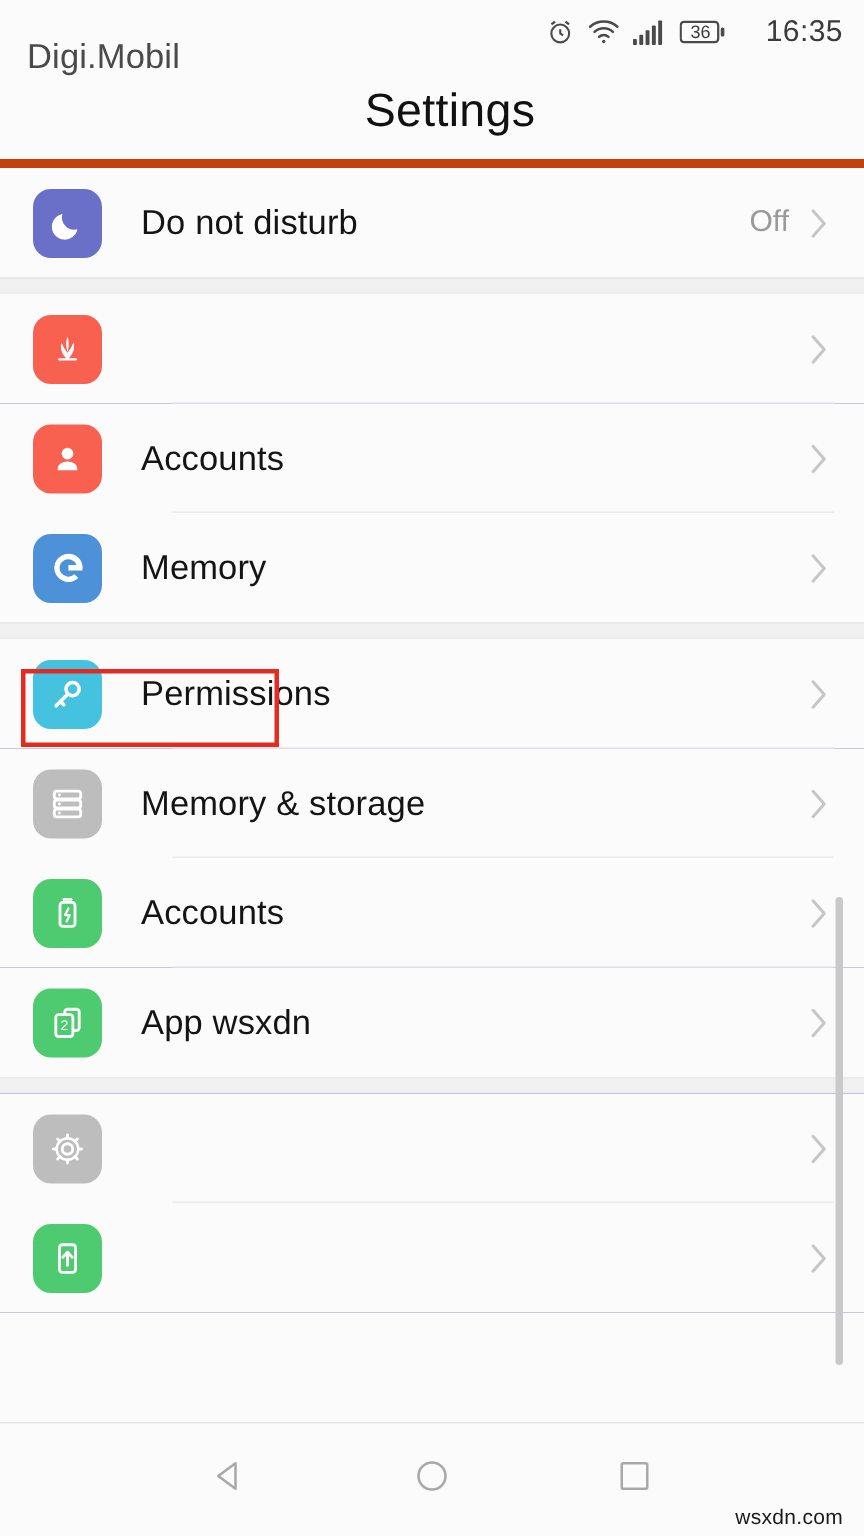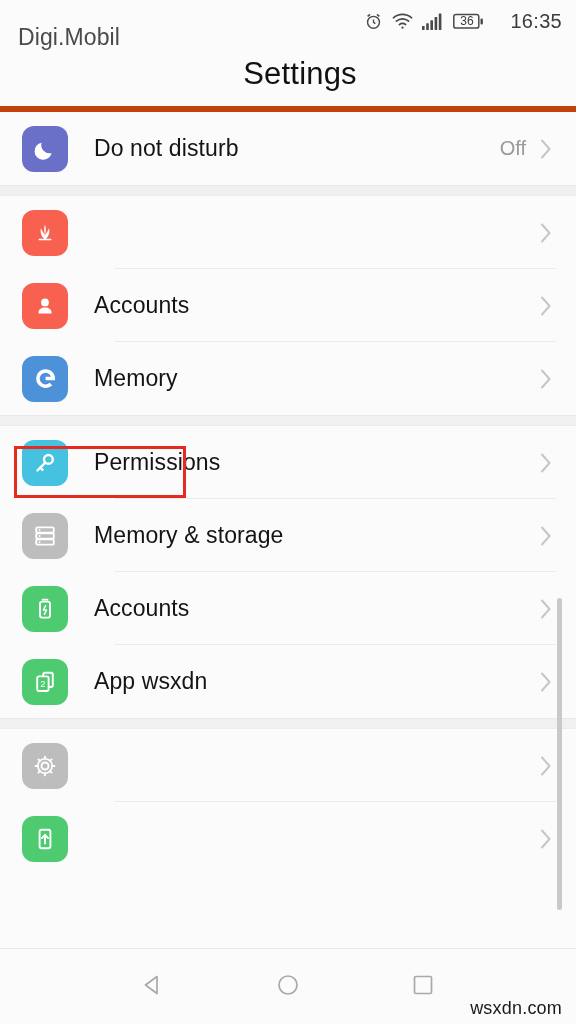--- a/index.html
+++ b/index.html
@@ -92,21 +92,21 @@
     position:absolute; left:0; bottom:0;
     width:576px; height:76px;
     background:#fbfbfb;
     border-top:1px solid #e6e6e6;
     display:flex; align-items:center; justify-content:space-around;
     padding:0 86px;
   }
   .navbtn{ width:56px; height:56px; display:flex; align-items:center; justify-content:center; }
   .watermark{
     position:absolute; right:14px; bottom:5px;
-    font-size:18px; color:#1a1a1a;
+    font-size:14px; color:#1a1a1a;
     font-family:"Liberation Sans", sans-serif;
     letter-spacing:.2px;
   }
 </style>
 </head>
 <body>
 
 <div class="statusbar">
   <span class="carrier">Digi.Mobil</span>
   <span class="status-right">

